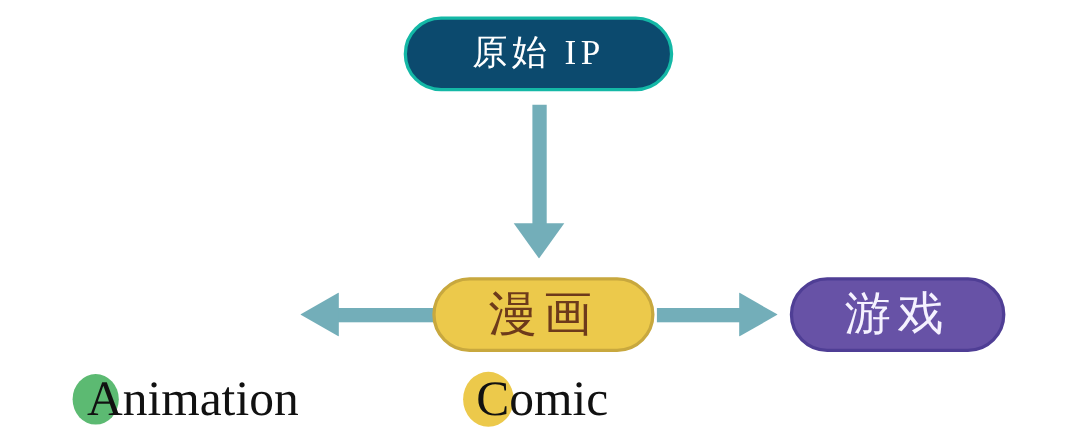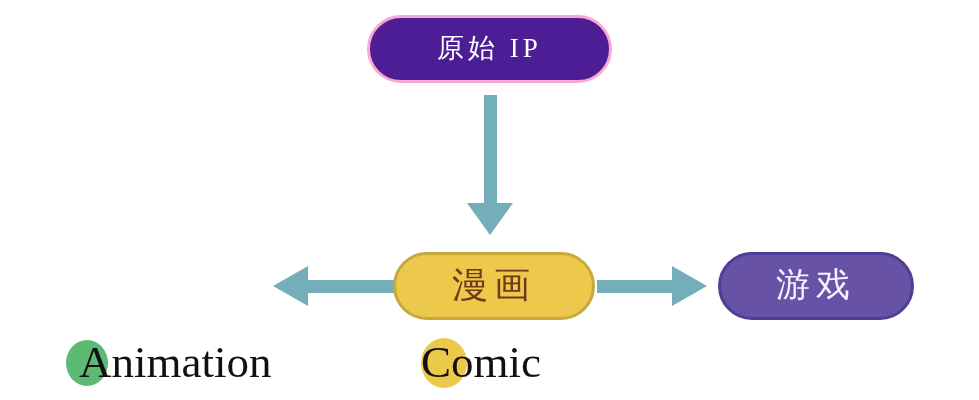--- a/index.html
+++ b/index.html
@@ -20,46 +20,46 @@
     border-radius: 34px;
     display: flex;
     align-items: center;
     justify-content: center;
     letter-spacing: 6px;
   }
   .pill span { position: relative; top: -1px; }
 
   .pill-source {
     left: 367px; top: 15px; width: 245px;
-    background: #4c1d95;
-    border: 3px solid #f9a8d4;
+    background: #0c4a6e;
+    border: 3px solid #14b8a6;
     color: #ffffff;
-    font-size: 27px;
+    font-size: 32px;
     letter-spacing: 4px;
   }
   .pill-animation {
     left: 65px; top: 252px; width: 202px;
     background: #5cba72;
     border: 3px solid #37935a;
     color: #186a38;
     font-size: 42px;
   }
   .pill-comic {
     left: 393px; top: 252px; width: 202px;
     background: #ecc94b;
     border: 3px solid #c8a83e;
     color: #6d3a1b;
-    font-size: 36px;
+    font-size: 44px;
   }
   .pill-game {
     left: 718px; top: 252px; width: 196px;
     background: #6752a6;
     border: 3px solid #4f3e95;
     color: #f5f2ff;
-    font-size: 34px;
+    font-size: 42px;
   }
 
   
   .arrow { position: absolute; }
   .arrow-down  { left: 466px; top: 95px;  }
   .arrow-left  { left: 273px; top: 266px; }
   .arrow-right { left: 597px; top: 266px; }
 
   
   .caption {
@@ -76,21 +76,21 @@
     z-index: 0;
   }
   .caption .txt { position: relative; z-index: 1; }
 
   .caption-animation { left: 66px;  top: 334px; }
   .caption-animation .dot { left: 0px;  top: 6px; width: 42px; height: 46px; background: #5cba72; }
   .caption-animation .txt { margin-left: 13px; text-align: right; }
 
   .caption-comic { left: 421px; top: 334px; }
   .caption-comic .dot { left: 0px; top: 4px; width: 46px; height: 50px; background: #ecc94b; }
-  .caption-comic .txt { }
+  .caption-comic .txt { margin-left: 12px; }
 
   .caption-game { left: 751px; top: 334px; }
   .caption-game .dot { left: 0px; top: 5px; width: 46px; height: 47px; background: #6752a6; }
   .caption-game .txt { margin-left: 12px; }
 </style>
 </head>
 <body>
 
 <div class="canvas">
 

